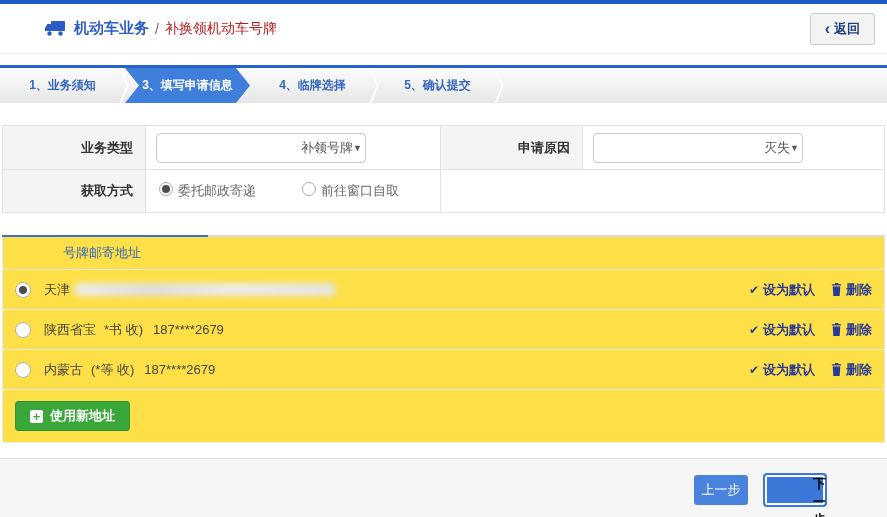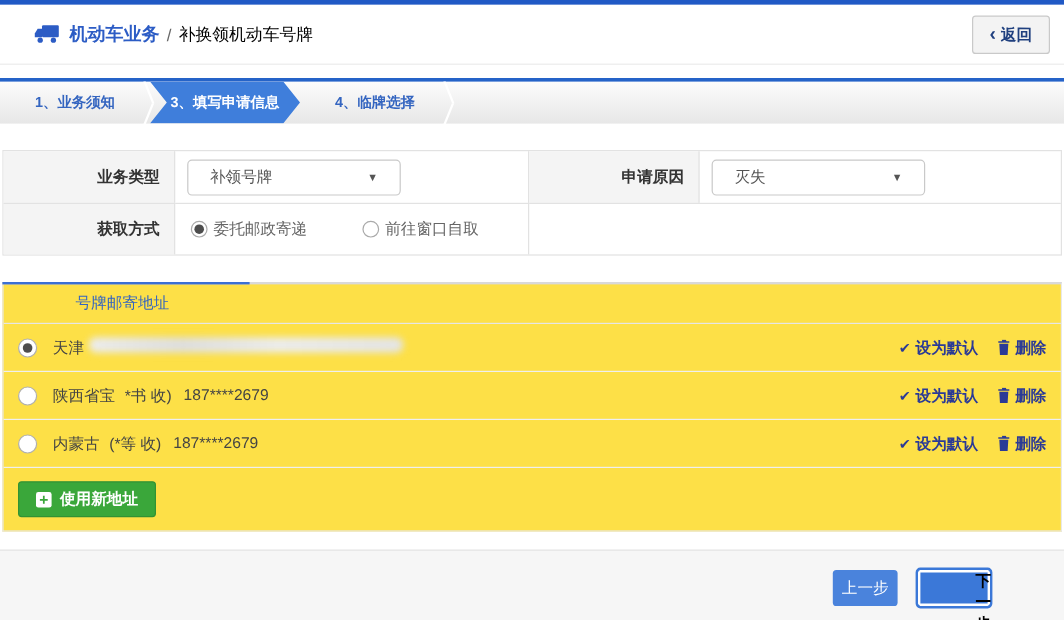--- a/index.html
+++ b/index.html
@@ -6,26 +6,26 @@
   html,body { width:887px; height:517px; }
   body {
     font-family:"Liberation Sans","DejaVu Sans",sans-serif;
     background:#ffffff; color:#444; font-size:13px; overflow:hidden;
   }
   .topline { height:4px; background:#2059c5; }
 
   
   .header {
     height:50px; background:#fff; border-bottom:1px solid #ececec;
-    display:flex; align-items:center; padding:0 12px 0 28px;
+    display:flex; align-items:center; padding:0 12px 0 44px;
   }
   .crumb-icon { color:#2c5cc5; display:inline-flex; margin-right:8px; }
   .crumb-main { color:#2c5cc5; font-weight:bold; font-size:15px; }
   .crumb-sep { color:#666; margin:0 6px; font-size:14px; }
-  .crumb-page { color:#000000; font-size:14px; }
+  .crumb-page { color:#b91c1c; font-size:14px; }
   .spacer { flex:1; }
   .back-btn {
     background:#f3f3f3; border:1px solid #c9c9c9; border-radius:3px;
     color:#20407f; font-weight:bold; font-size:13px;
     padding:6px 14px; cursor:pointer; display:flex; align-items:center; gap:4px;
     font-family:inherit;
   }
   .back-chevron { font-size:16px; line-height:10px; font-weight:bold; }
 
   
@@ -59,28 +59,28 @@
     background:#f4f4f4; border-right:1px solid #e2e2e2;
     justify-content:flex-end; padding-right:12px;
     color:#333; font-weight:bold;
   }
   .cell.fld { padding-left:10px; }
   .cell.bdr { border-right:1px solid #e2e2e2; }
   .row2 { border-top:1px solid #e2e2e2; }
   .span2 { grid-column:3 / 5; }
 
   .select-box {
-    width:178px; height:30px; border:1px solid #c9c9c9; border-radius:4px;
-    background:#fff; display:flex; align-items:center; justify-content:space-between;
-    padding:0 18px; color:#555; cursor:pointer;
+    width:210px; height:30px; border:1px solid #c9c9c9; border-radius:4px;
+    background:#fff; display:flex; align-items:center; justify-content:flex-end;
+    padding:0 3px; color:#555; cursor:pointer;
   }
   .caret { font-size:9px; color:#555; }
 
   .radio-group { display:flex; align-items:center; gap:46px; padding-left:3px; }
-  .radio-opt { display:flex; align-items:center; gap:5px; color:#666; cursor:pointer; }
+  .radio-opt { display:flex; gap:5px; color:#666; cursor:pointer; }
   .radio {
     width:14px; height:14px; border:1px solid #aaa; border-radius:50%;
     background:#fff; display:inline-flex; align-items:center; justify-content:center; flex:none;
   }
   .radio.sel::after { content:""; width:8px; height:8px; border-radius:50%; background:#4d4d4d; }
 
   
   .panel {
     margin:22px 2px 0 2px; background:#fde047;
     border:1px solid #e8e8e8; border-top:2px solid #d9d9d9; position:relative;
@@ -91,21 +91,21 @@
     border-bottom:1px solid #e6e6e6;
   }
   .panel-tab { color:#3465c0; font-size:13px; cursor:pointer; }
 
   .addr-row {
     height:40px; display:flex; align-items:center; padding:0 12px;
     border-bottom:1px solid #efefef; position:relative; cursor:pointer;
   }
   .addr-row:nth-of-type(1) { background:#fafafa; }
   .addr-radio { width:16px; height:16px; border:1px solid #b0b0b0; }
-  .addr-text { margin-left:13px; color:#444; display:flex; }
+  .addr-text { margin-left:13px; color:#444; display:flex; align-items:center; }
   .redacted {
     display:inline-block; height:13px; border-radius:6px; margin:0 4px;
     background:linear-gradient(90deg,#ececec,#dedede 30%,#ececec 60%,#e4e4e4);
     filter:blur(3px);
   }
   .addr-row:nth-of-type(1) .redacted { width:178px; }
   .addr-row:nth-of-type(2) .redacted { width:210px; }
   .addr-row:nth-of-type(3) .redacted { width:262px; }
   .phone { margin-left:10px; color:#444; }
   .addr-actions { position:absolute; right:12px; display:flex; align-items:center; gap:16px; }
@@ -169,20 +169,24 @@
     <span>1、业务须知</span>
     <i class="sep"></i>
   </div>
   <div class="step active">
     <span>3、填写申请信息</span>
   </div>
   <div class="step">
     <span>4、临牌选择</span>
     <i class="sep"></i>
   </div>
+  <div class="step">
+    <span>5、确认提交</span>
+    <i class="sep"></i>
+  </div>
 </div>
 
 <div class="form-table">
   <div class="cell lbl">业务类型</div>
   <div class="cell fld bdr">
     <div class="select-box">
       <span>补领号牌</span>
       <span class="caret">▼</span>
     </div>
   </div>

